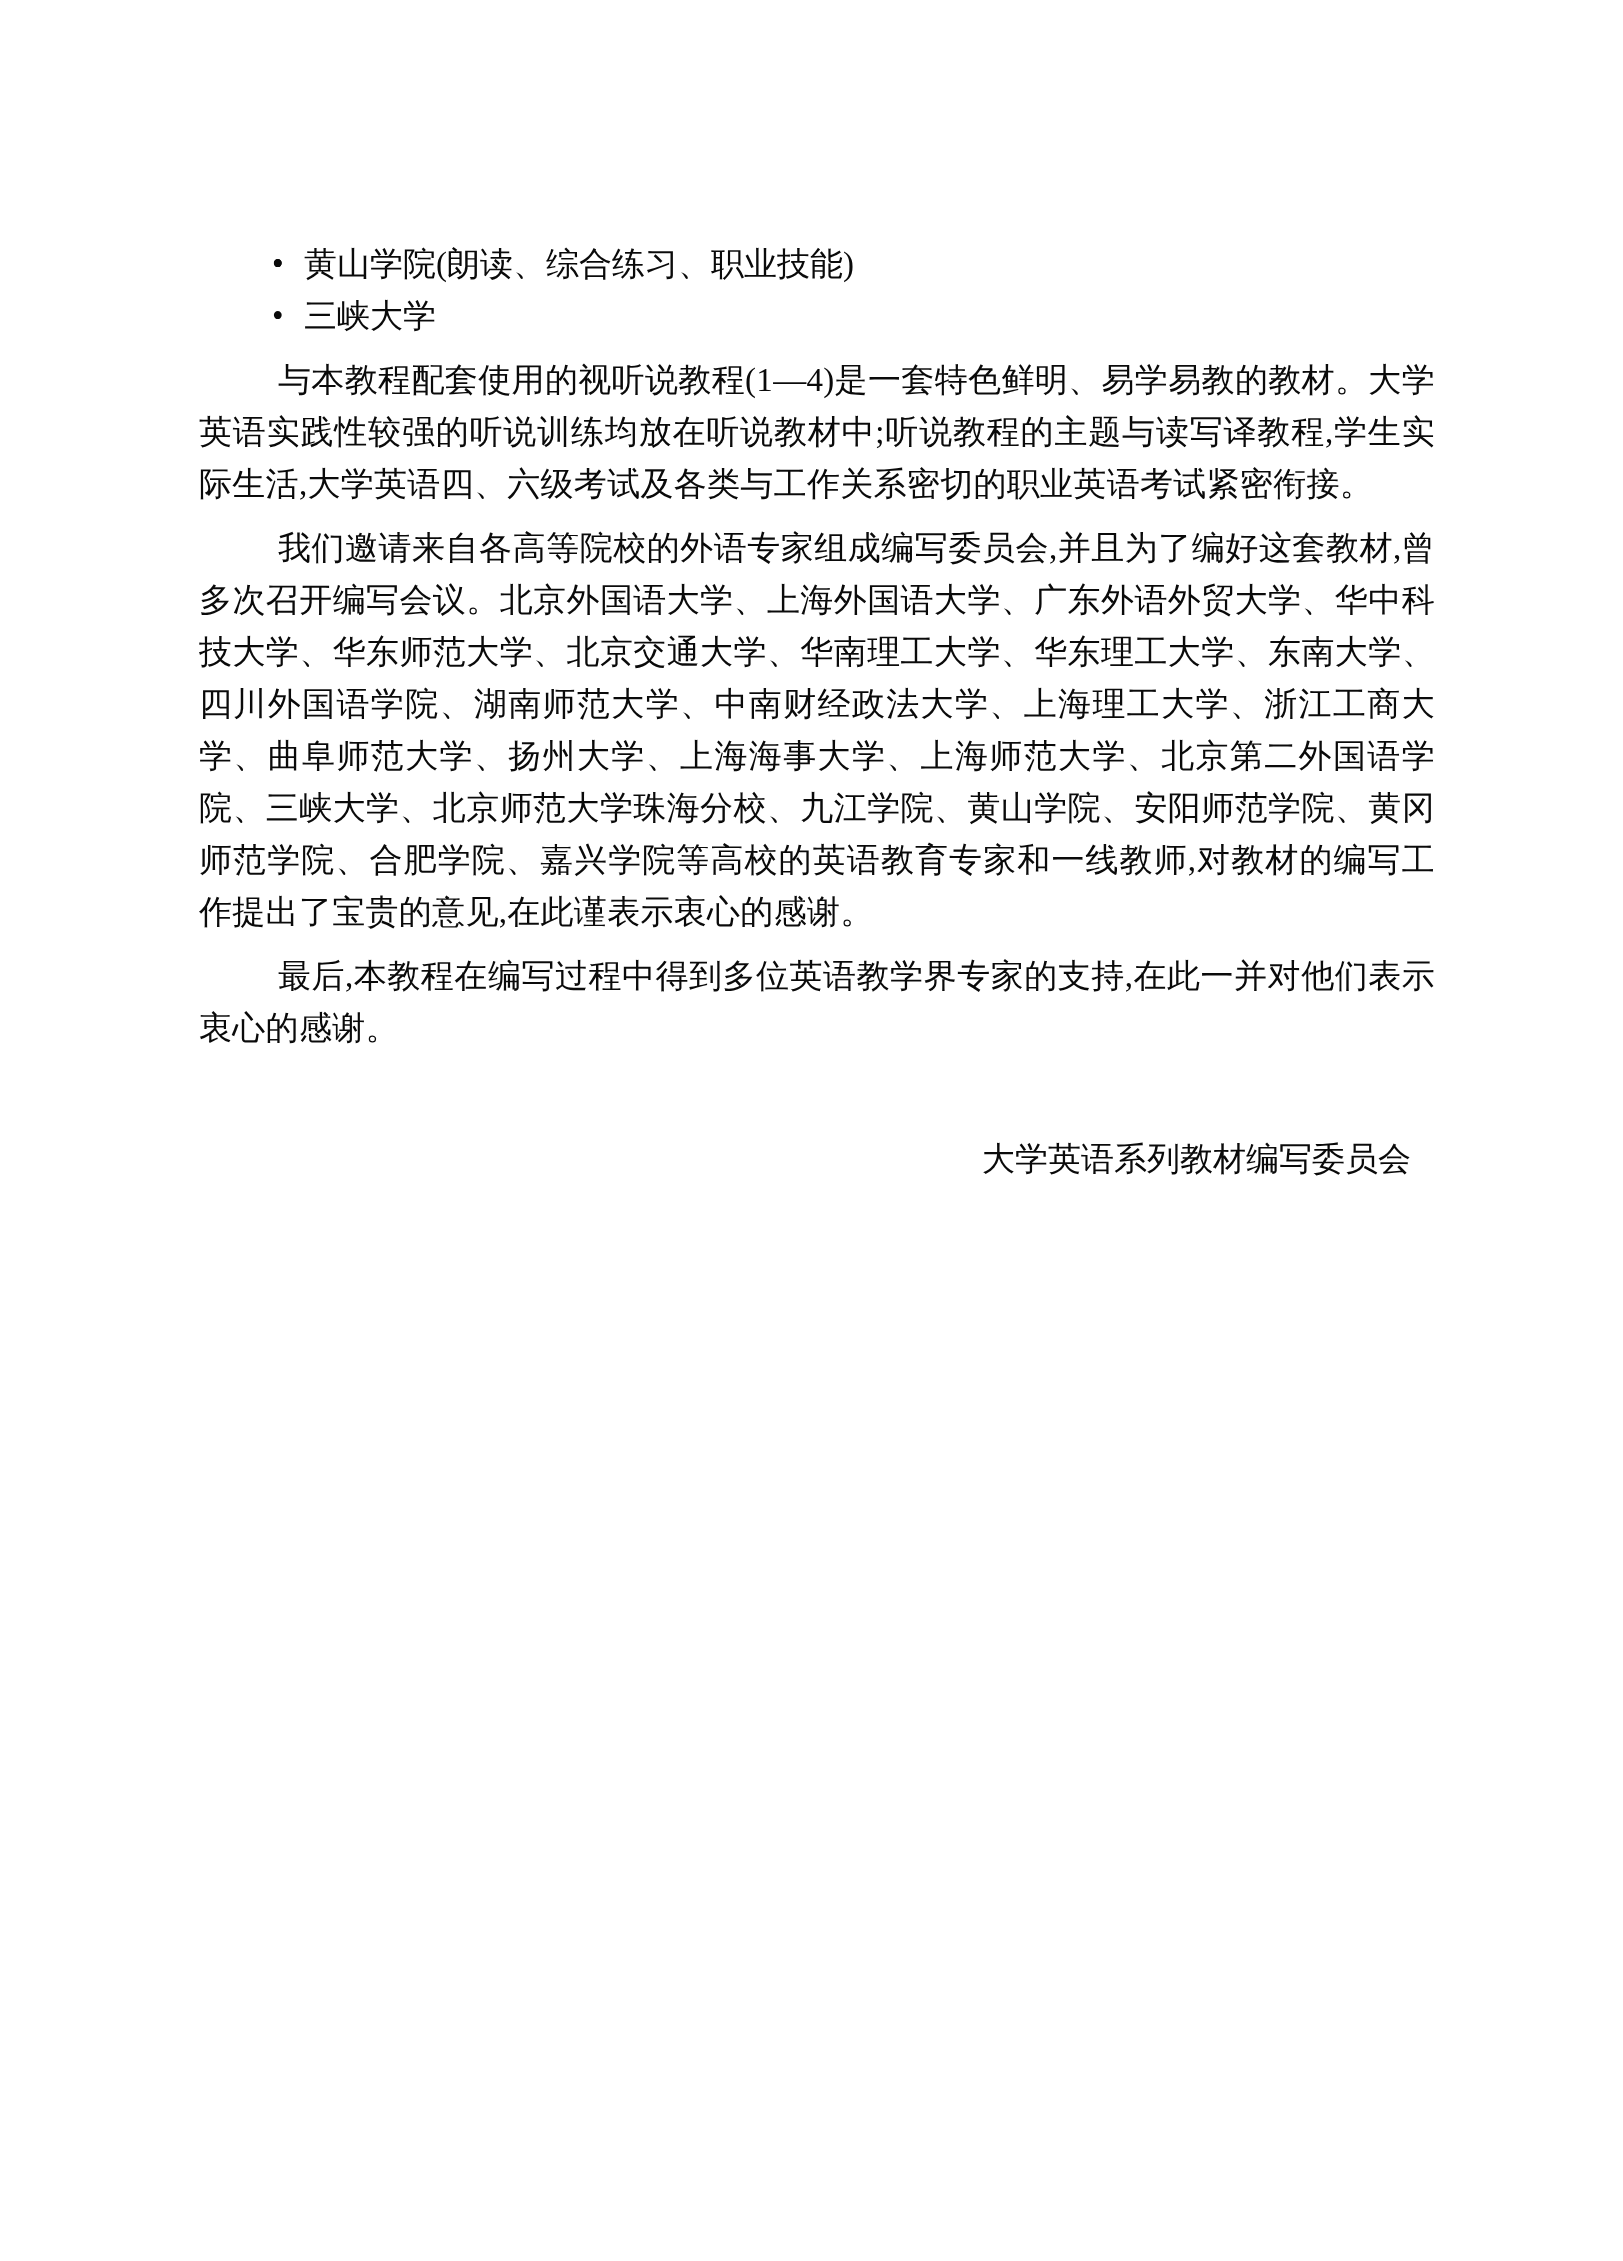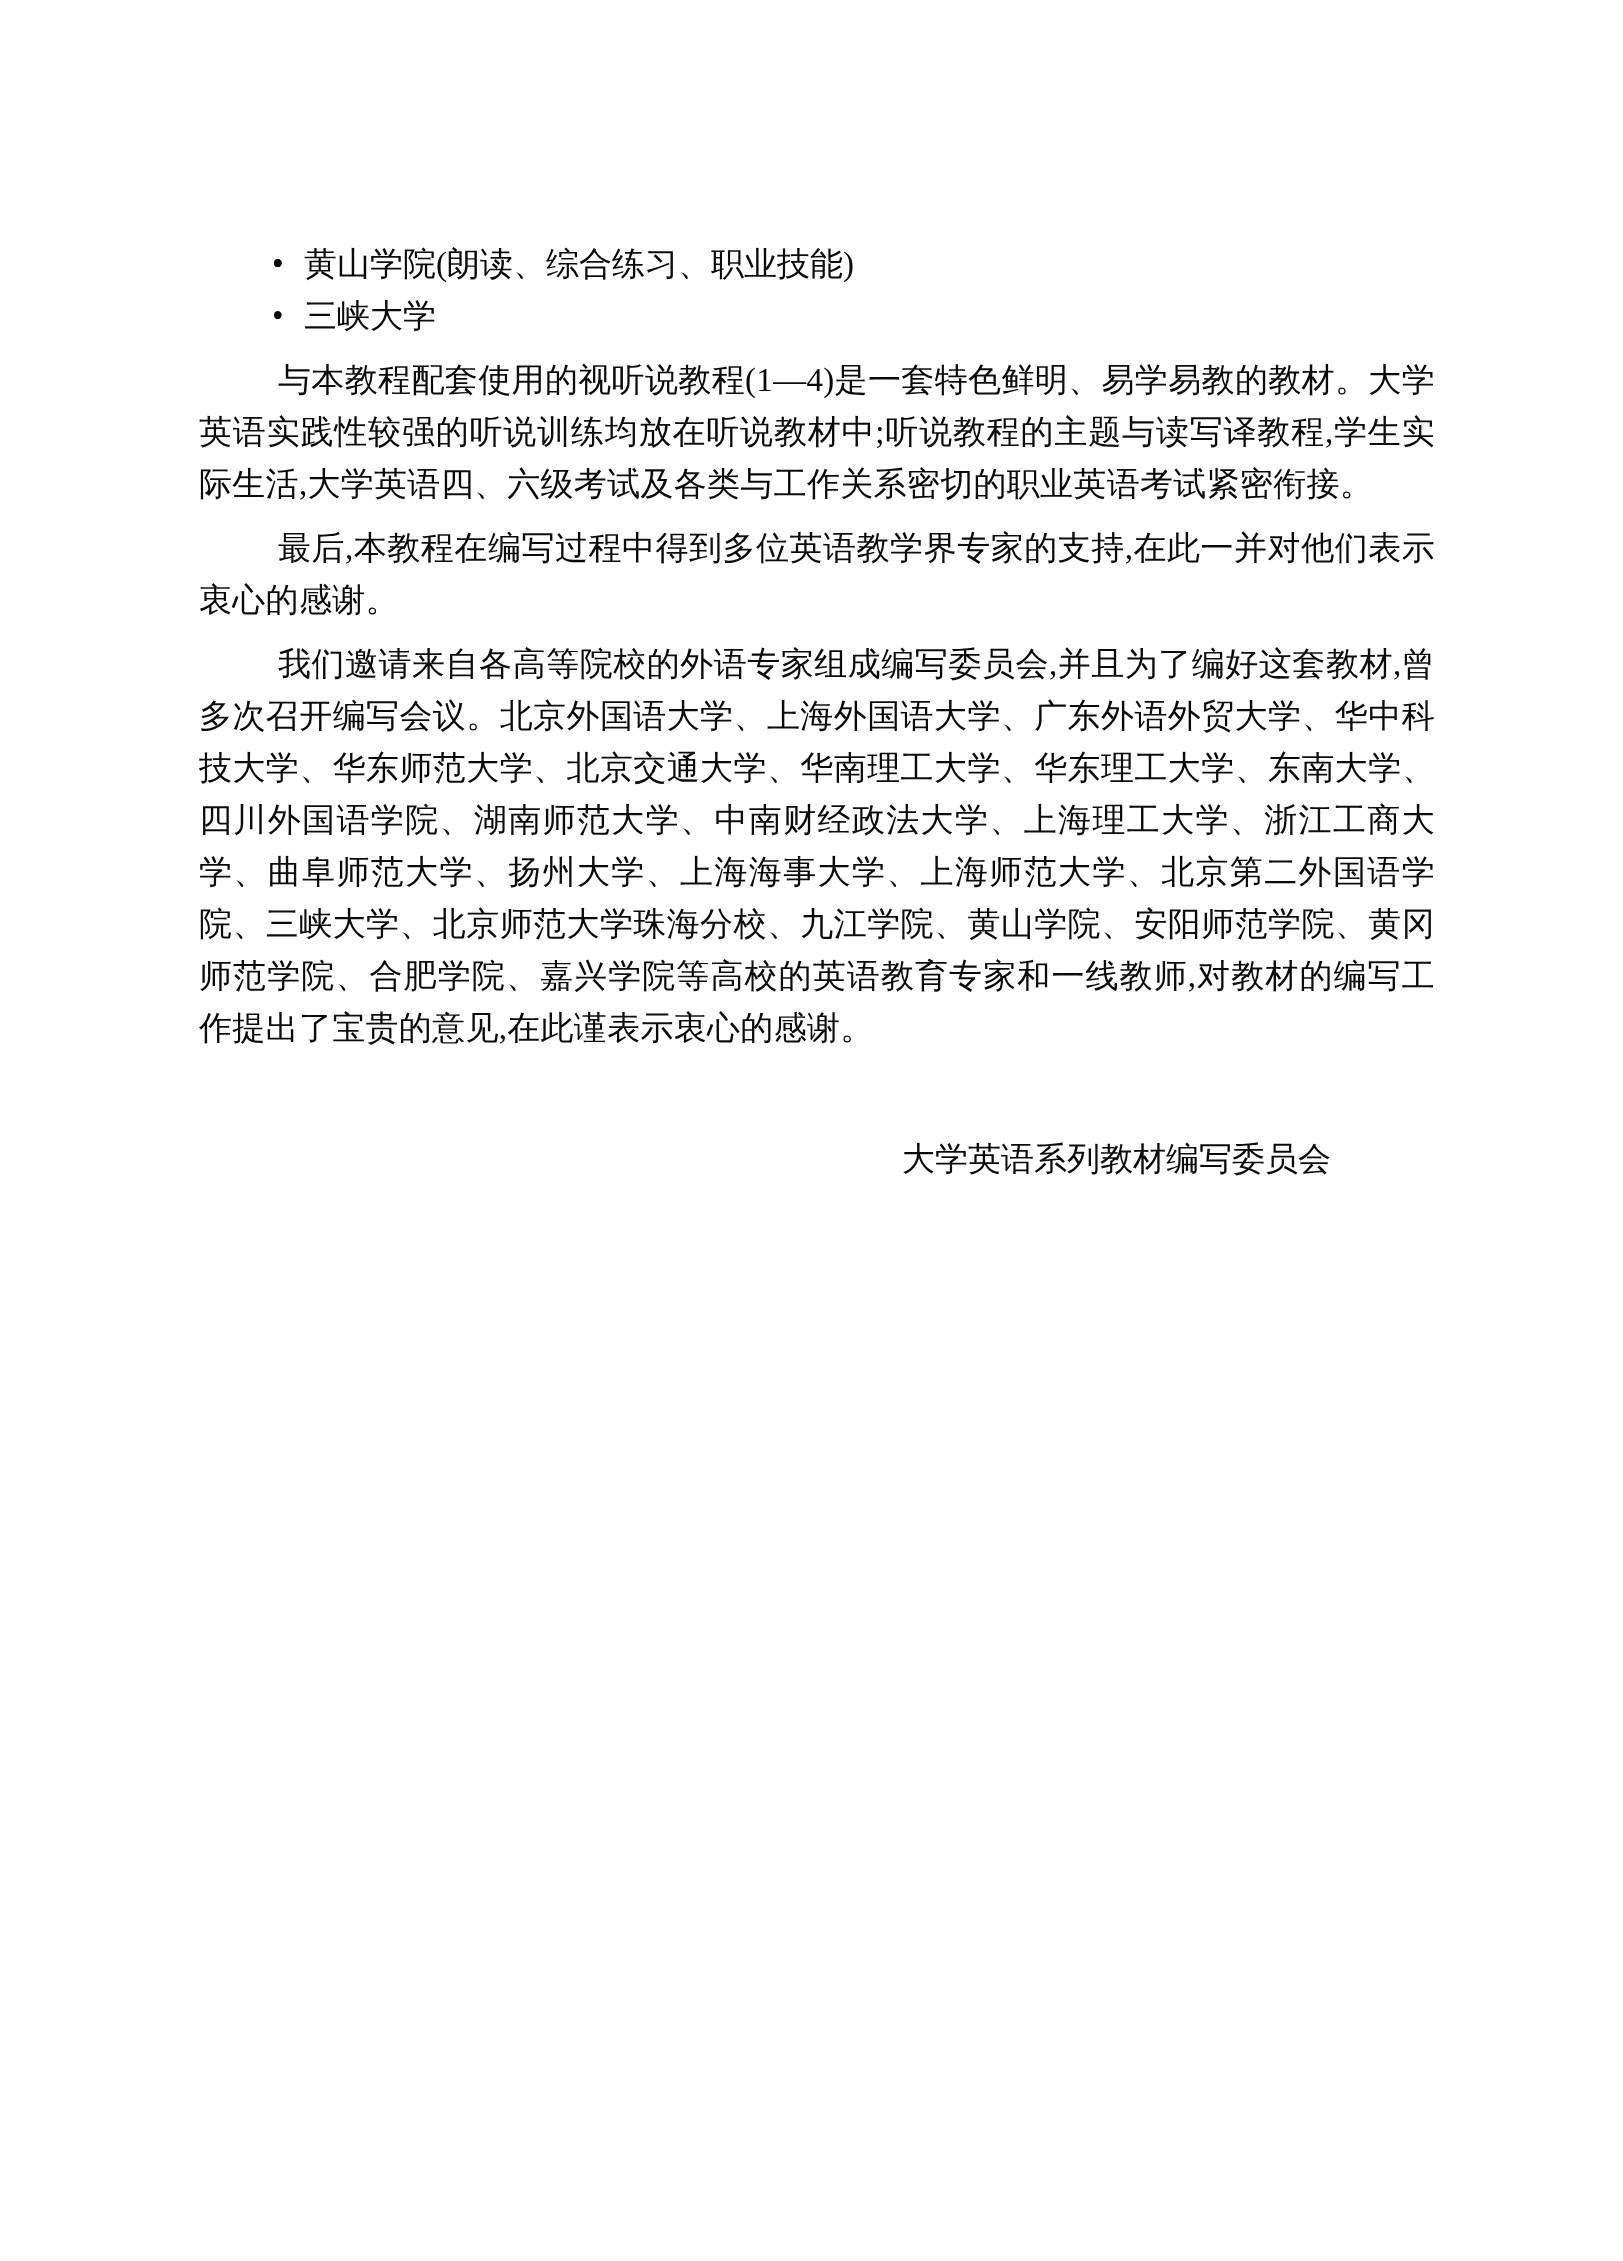--- a/index.html
+++ b/index.html
@@ -47,21 +47,21 @@
   .para {
     margin: 12px;
     text-indent: 79px;
     text-align: justify;
     letter-spacing: 0.3px;
   }
   .signature {
     margin-top: 79px;
     margin-left: 715px;
     width: 509px;
-    text-align: left;
+    text-align: right;
     line-height: 52px;
   }
   .signature .sig-line { white-space: nowrap; }
 </style>
 </head>
 <body>
 
 <div class="page">
   <div class="content">
 
@@ -73,22 +73,22 @@
         <span class="bullet-marker">•</span>
         <span class="bullet-text">黄山学院(朗读、综合练习、职业技能)</span>
       </li>
       <li class="bullet-item">
         <span class="bullet-marker">•</span>
         <span class="bullet-text">三峡大学</span>
       </li>
     </ul>
 
     <p class="para">与本教程配套使用的视听说教程(1—4)是一套特色鲜明、易学易教的教材。大学英语实践性较强的听说训练均放在听说教材中;听说教程的主题与读写译教程,学生实际生活,大学英语四、六级考试及各类与工作关系密切的职业英语考试紧密衔接。</p>
+    <p class="para">我们邀请来自各高等院校的外语专家组成编写委员会,并且为了编好这套教材,曾多次召开编写会议。北京外国语大学、上海外国语大学、广东外语外贸大学、华中科技大学、华东师范大学、北京交通大学、华南理工大学、华东理工大学、东南大学、四川外国语学院、湖南师范大学、中南财经政法大学、上海理工大学、浙江工商大学、曲阜师范大学、扬州大学、上海海事大学、上海师范大学、北京第二外国语学院、三峡大学、北京师范大学珠海分校、九江学院、黄山学院、安阳师范学院、黄冈师范学院、合肥学院、嘉兴学院等高校的英语教育专家和一线教师,对教材的编写工作提出了宝贵的意见,在此谨表示衷心的感谢。</p>
     <p class="para">最后,本教程在编写过程中得到多位英语教学界专家的支持,在此一并对他们表示衷心的感谢。</p>
-    <p class="para">我们邀请来自各高等院校的外语专家组成编写委员会,并且为了编好这套教材,曾多次召开编写会议。北京外国语大学、上海外国语大学、广东外语外贸大学、华中科技大学、华东师范大学、北京交通大学、华南理工大学、华东理工大学、东南大学、四川外国语学院、湖南师范大学、中南财经政法大学、上海理工大学、浙江工商大学、曲阜师范大学、扬州大学、上海海事大学、上海师范大学、北京第二外国语学院、三峡大学、北京师范大学珠海分校、九江学院、黄山学院、安阳师范学院、黄冈师范学院、合肥学院、嘉兴学院等高校的英语教育专家和一线教师,对教材的编写工作提出了宝贵的意见,在此谨表示衷心的感谢。</p>
 
     <div class="signature">
       <div class="sig-line">大学英语系列教材编写委员会</div>
     </div>
 
   </div>
 </div>
 
 
 </body></html>

